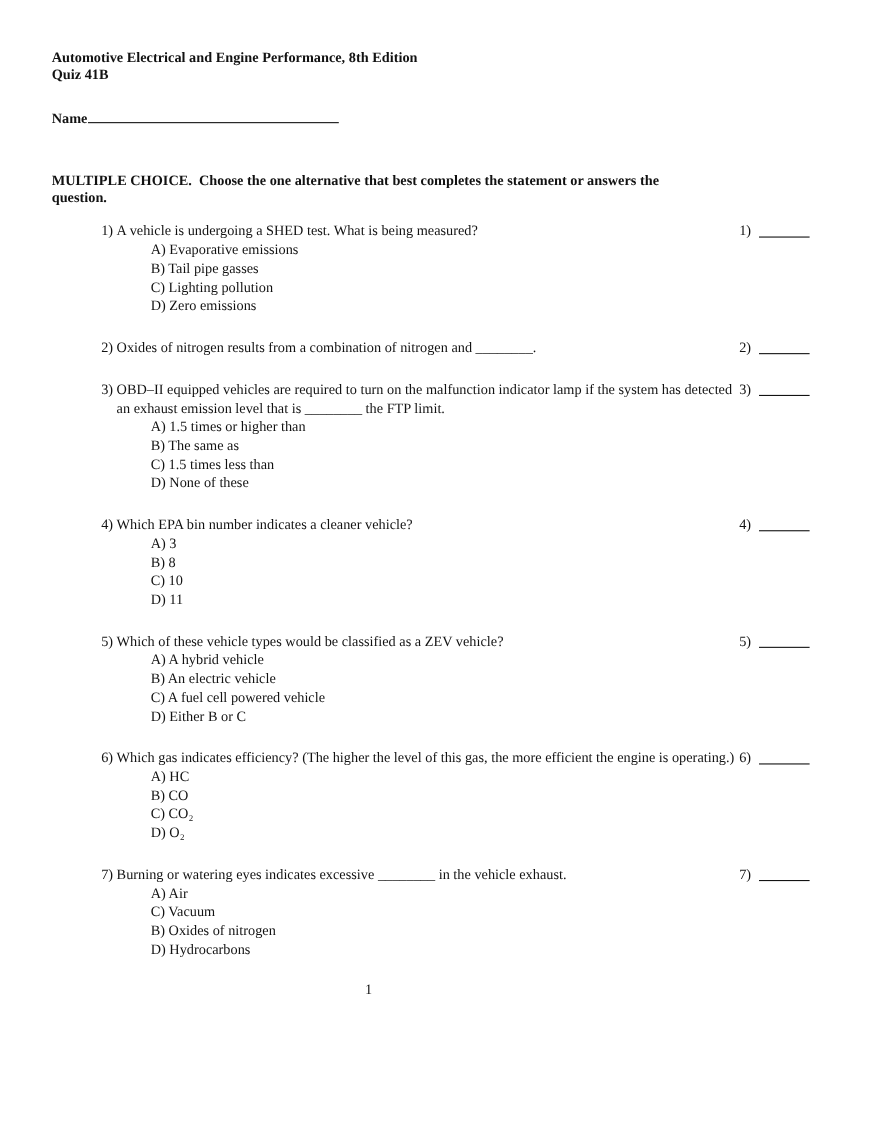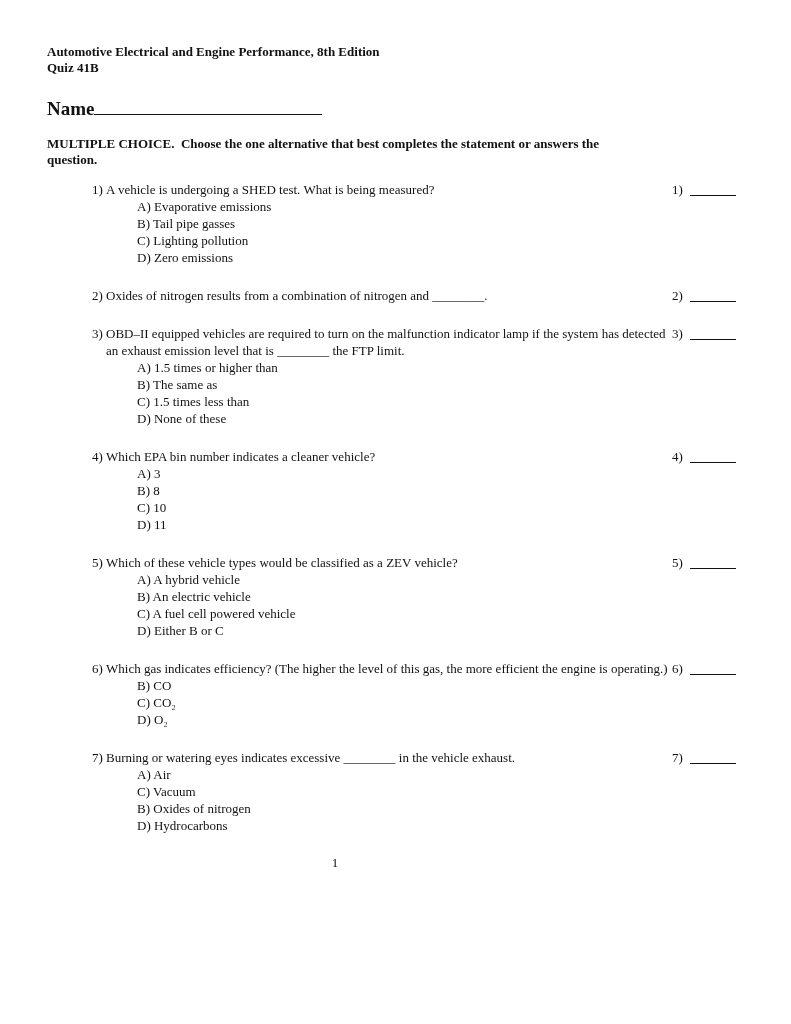--- a/index.html
+++ b/index.html
@@ -22,32 +22,32 @@
     position: relative;
   }
   .header .book-title,
   .header .quiz-title {
     font-size: 13px;
     line-height: 16px;
     font-weight: bold;
   }
   .name-row {
     margin-top: 22px;
-    font-size: 19px;
+    font-size: 13px;
     font-weight: bold;
   }
   .name-line {
     display: inline-block;
     width: 228px;
     height: 13px;
     border-bottom: 1px solid #121212;
     vertical-align: baseline;
   }
   .instructions {
-    margin-top: 16px;
+    margin-top: 40px;
     font-size: 13px;
     line-height: 16px;
     font-weight: bold;
     white-space: pre-wrap;
   }
   .questions {
     margin-top: 13px;
     padding-left: 45px;
   }
   .question {
@@ -205,20 +205,21 @@
       <div class="q-row">
         <div class="q-main">
           <span class="q-num">6)</span>
           <span class="q-text">Which gas indicates efficiency? (The higher the level of this gas, the more efficient the engine is operating.)</span>
         </div>
         <div class="q-answer">
           <span>6)</span><span class="answer-blank"></span>
         </div>
       </div>
       <div class="choices">
+        <div class="choice">A) HC</div>
         <div class="choice">B) CO</div>
         <div class="choice">C) CO₂</div>
         <div class="choice">D) O₂</div>
       </div>
     </div>
 
     <div class="question">
       <div class="q-row">
         <div class="q-main">
           <span class="q-num">7)</span>

